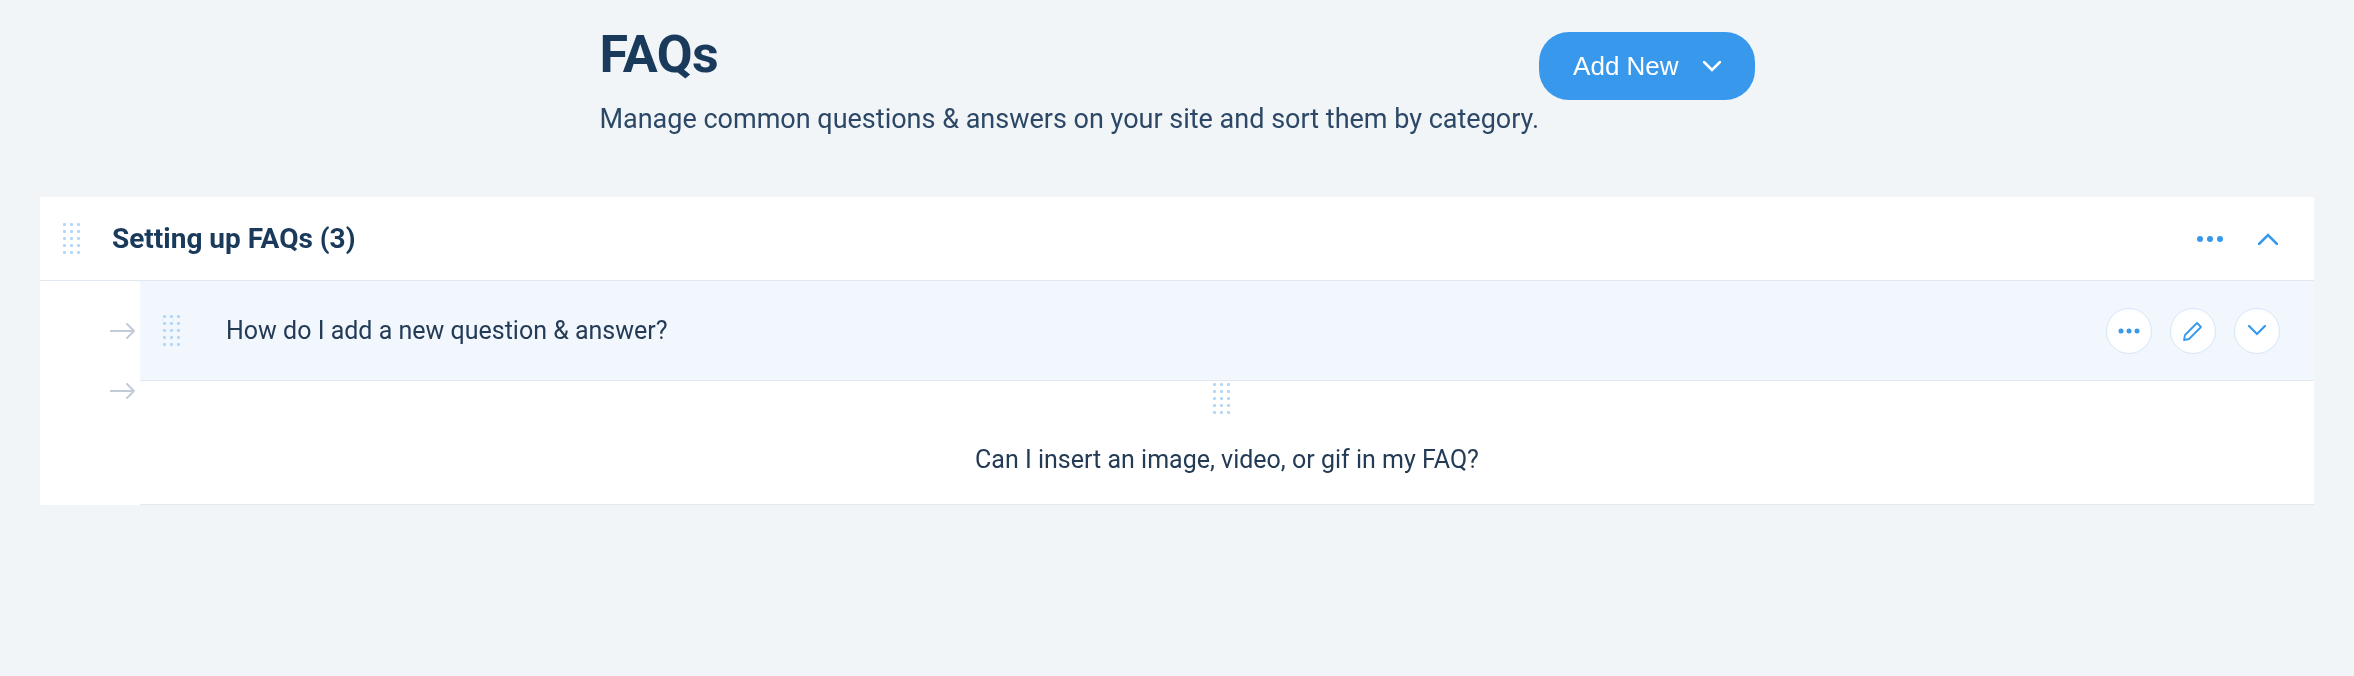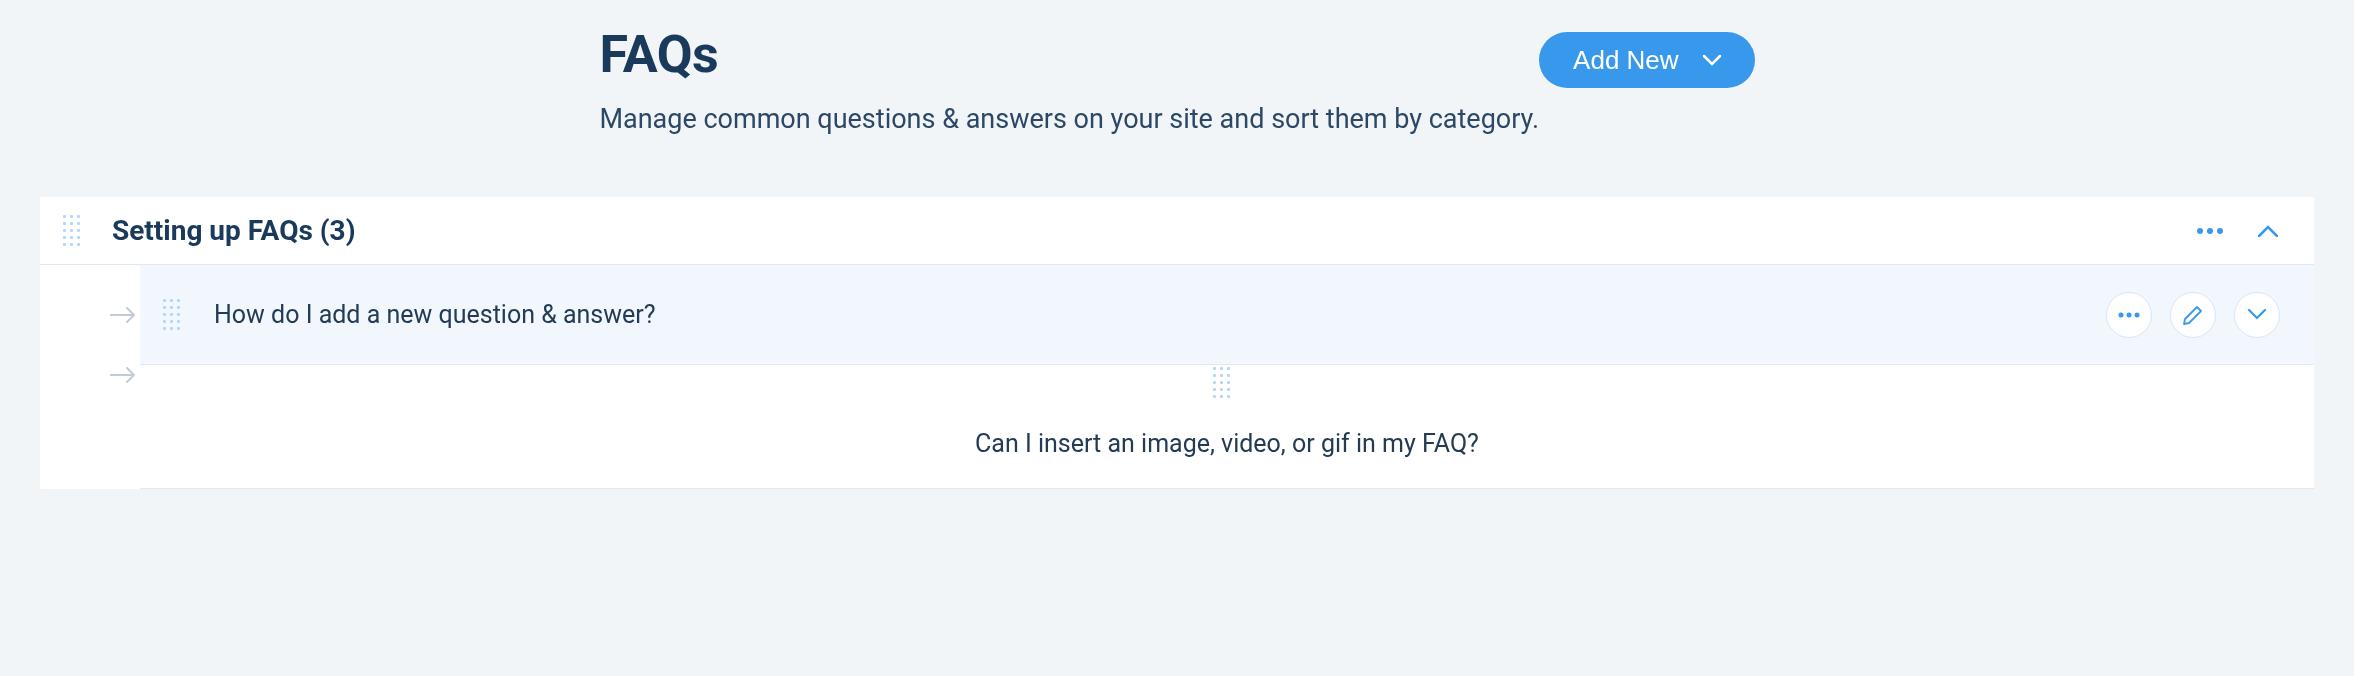--- a/index.html
+++ b/index.html
@@ -27,41 +27,41 @@
     font-size: 27px;
     color: #2c4866;
     margin-top: 18px;
     font-weight: 400;
   }
   .add-new-btn {
     background: #3899ec;
     color: #fff;
     border: none;
     border-radius: 30px;
-    height: 56px;
+    height: 68px;
     padding: 0 34px;
     font-size: 26px;
     font-weight: 500;
     display: flex;
     align-items: center;
     gap: 24px;
     cursor: pointer;
     margin-top: 8px;
   }
   .add-new-btn svg { display: block; }
 
   .category-panel {
     background: #fff;
     margin-top: 62px;
     border-radius: 2px;
   }
   .category-header {
     display: flex;
     align-items: center;
-    height: 68px;
+    height: 84px;
     padding: 0 36px 0 20px;
     border-bottom: 1px solid #e1e8ef;
   }
   .drag-handle {
     width: 22px;
     height: 34px;
     margin-right: 30px;
     display: grid;
     grid-template-columns: repeat(3, 3px);
     grid-template-rows: repeat(5, 3px);
@@ -215,21 +215,21 @@
             <circle cx="24" cy="4" r="3" fill="currentColor"></circle>
           </svg>
         <svg class="icon-chevron" width="20" height="12" viewBox="0 0 20 12">
             <path d="M1 11l9-9 9 9" stroke="currentColor" stroke-width="2.5" fill="none" stroke-linecap="round"></path>
           </svg>
       </div>
     </div>
 
     <div class="category-body">
 
-      <div class="question-row selected" style="position:relative;">
+      <div class="question-row selected" style="position:relative;gap:12px;">
         <svg class="row-arrow" width="30" height="20" viewBox="0 0 30 20">
             <path d="M0 10h24m0 0l-7-7m7 7l-7 7" stroke="#c1ccd8" stroke-width="2" fill="none" stroke-linecap="round"></path>
           </svg>
         <div class="row-drag">
           <span></span>
             <span></span>
             <span></span>
           <span></span>
             <span></span>
             <span></span>

